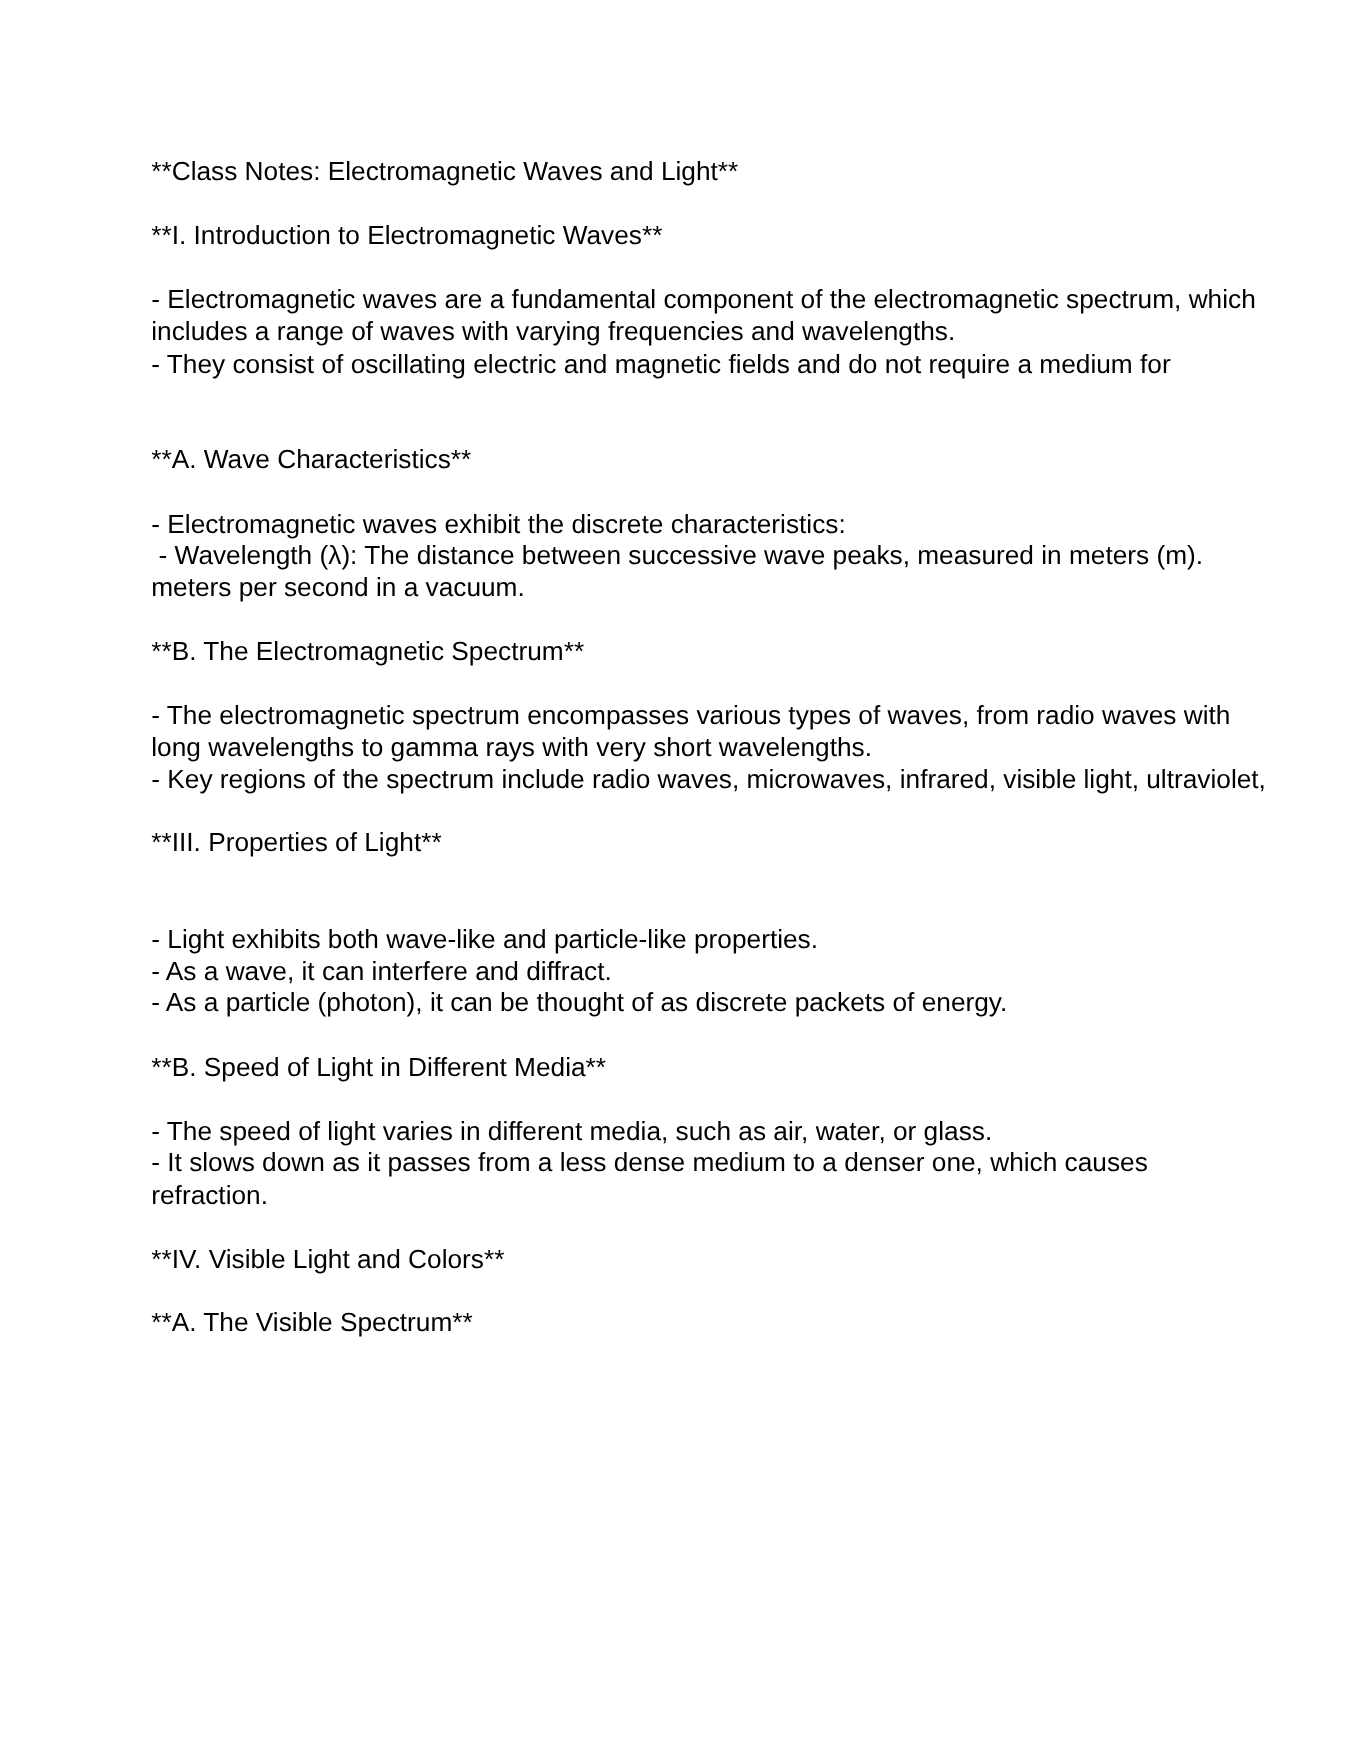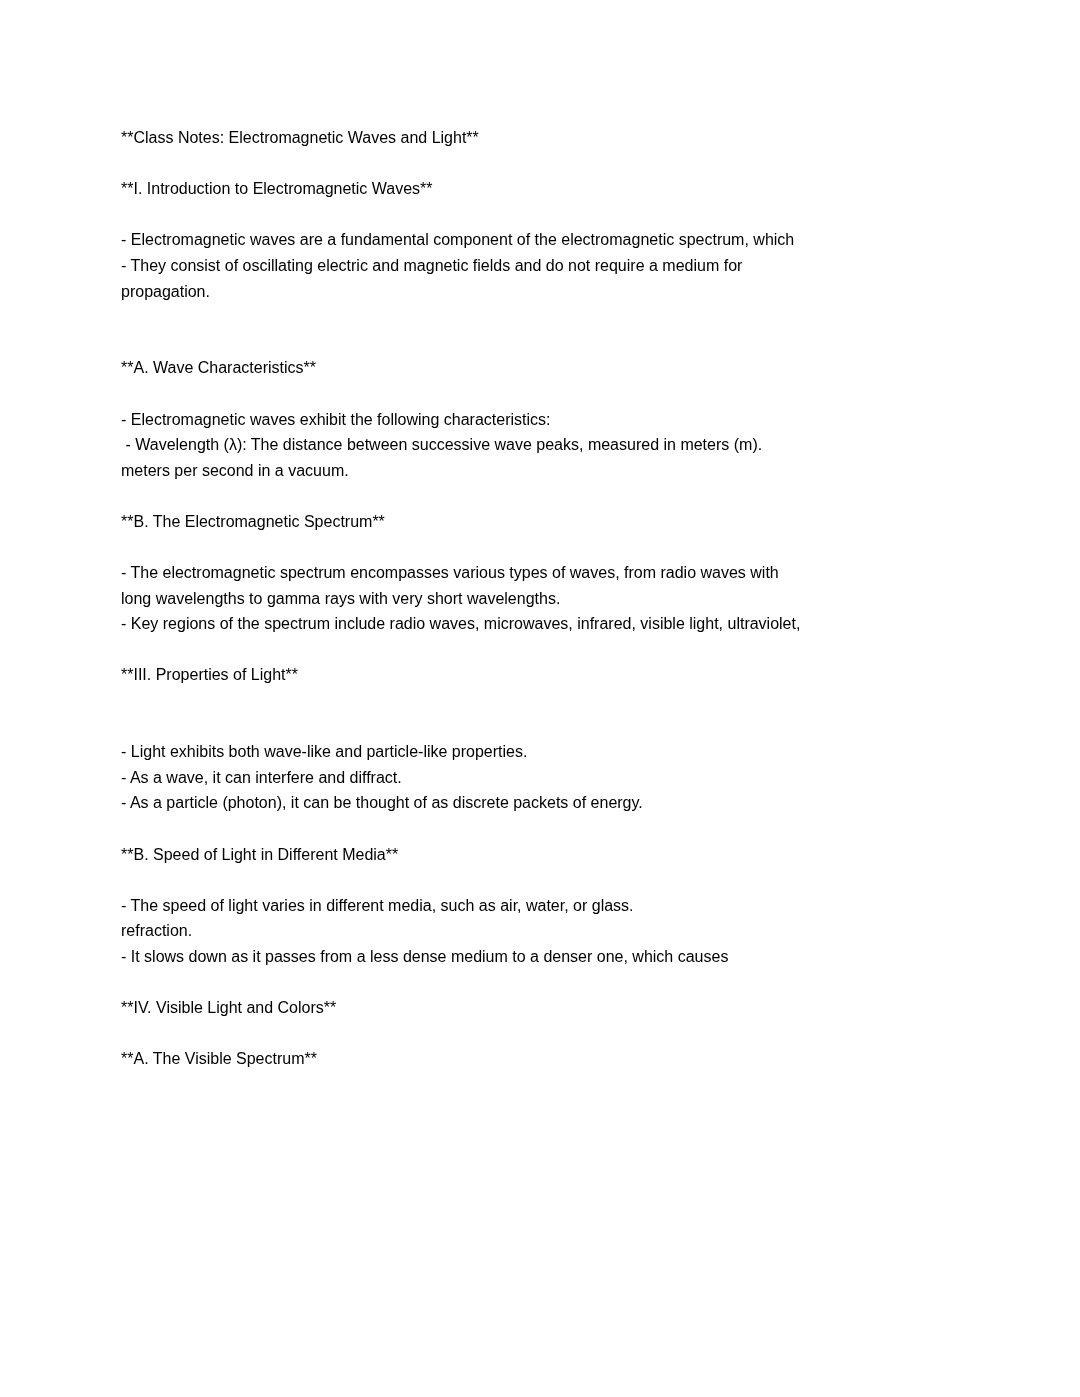--- a/index.html
+++ b/index.html
@@ -19,66 +19,66 @@
     inset: 0;
     background: #ffffff;
   }
   .doc-text {
     position: absolute;
     top: 125px;
     left: 121px;
     right: 110px;
     color: #000000;
     font-family: "Liberation Sans", sans-serif;
-    font-size: 16px;
+    font-size: 21px;
     line-height: 25.6px;
     font-weight: 400;
     letter-spacing: 0;
   }
   .line {
     height: 25.6px;
     white-space: pre;
   }
 </style>
 </head>
 <body>
 
 <div class="page">
   <div class="doc-text" aria-label="class notes text" style="color: rgb(0, 0, 0);">
       <div class="line">**Class Notes: Electromagnetic Waves and Light**</div>
       <div class="line"></div>
       <div class="line">**I. Introduction to Electromagnetic Waves**</div>
       <div class="line"></div>
       <div class="line">- Electromagnetic waves are a fundamental component of the electromagnetic spectrum, which</div>
+      <div class="line">includes a range of waves with varying frequencies and wavelengths.</div>
       <div class="line">- They consist of oscillating electric and magnetic fields and do not require a medium for</div>
-      <div class="line">propagation.</div>
       <div class="line"></div>
       <div class="line"></div>
       <div class="line">**A. Wave Characteristics**</div>
       <div class="line"></div>
-      <div class="line">- Electromagnetic waves exhibit the following characteristics:</div>
+      <div class="line">- Electromagnetic waves exhibit the discrete characteristics:</div>
       <div class="line"> - Wavelength (λ): The distance between successive wave peaks, measured in meters (m).</div>
       <div class="line">meters per second in a vacuum.</div>
       <div class="line"></div>
       <div class="line">**B. The Electromagnetic Spectrum**</div>
       <div class="line"></div>
       <div class="line">- The electromagnetic spectrum encompasses various types of waves, from radio waves with</div>
       <div class="line">long wavelengths to gamma rays with very short wavelengths.</div>
       <div class="line">- Key regions of the spectrum include radio waves, microwaves, infrared, visible light, ultraviolet,</div>
       <div class="line"></div>
       <div class="line">**III. Properties of Light**</div>
       <div class="line"></div>
       <div class="line"></div>
       <div class="line">- Light exhibits both wave-like and particle-like properties.</div>
       <div class="line">- As a wave, it can interfere and diffract.</div>
       <div class="line">- As a particle (photon), it can be thought of as discrete packets of energy.</div>
       <div class="line"></div>
       <div class="line">**B. Speed of Light in Different Media**</div>
       <div class="line"></div>
       <div class="line">- The speed of light varies in different media, such as air, water, or glass.</div>
+      <div class="line">- It slows down as it passes from a less dense medium to a denser one, which causes</div>
       <div class="line">refraction.</div>
-      <div class="line">- It slows down as it passes from a less dense medium to a denser one, which causes</div>
       <div class="line"></div>
       <div class="line">**IV. Visible Light and Colors**</div>
       <div class="line"></div>
       <div class="line">**A. The Visible Spectrum**</div>
     </div>
 </div>
 
 </body></html>

